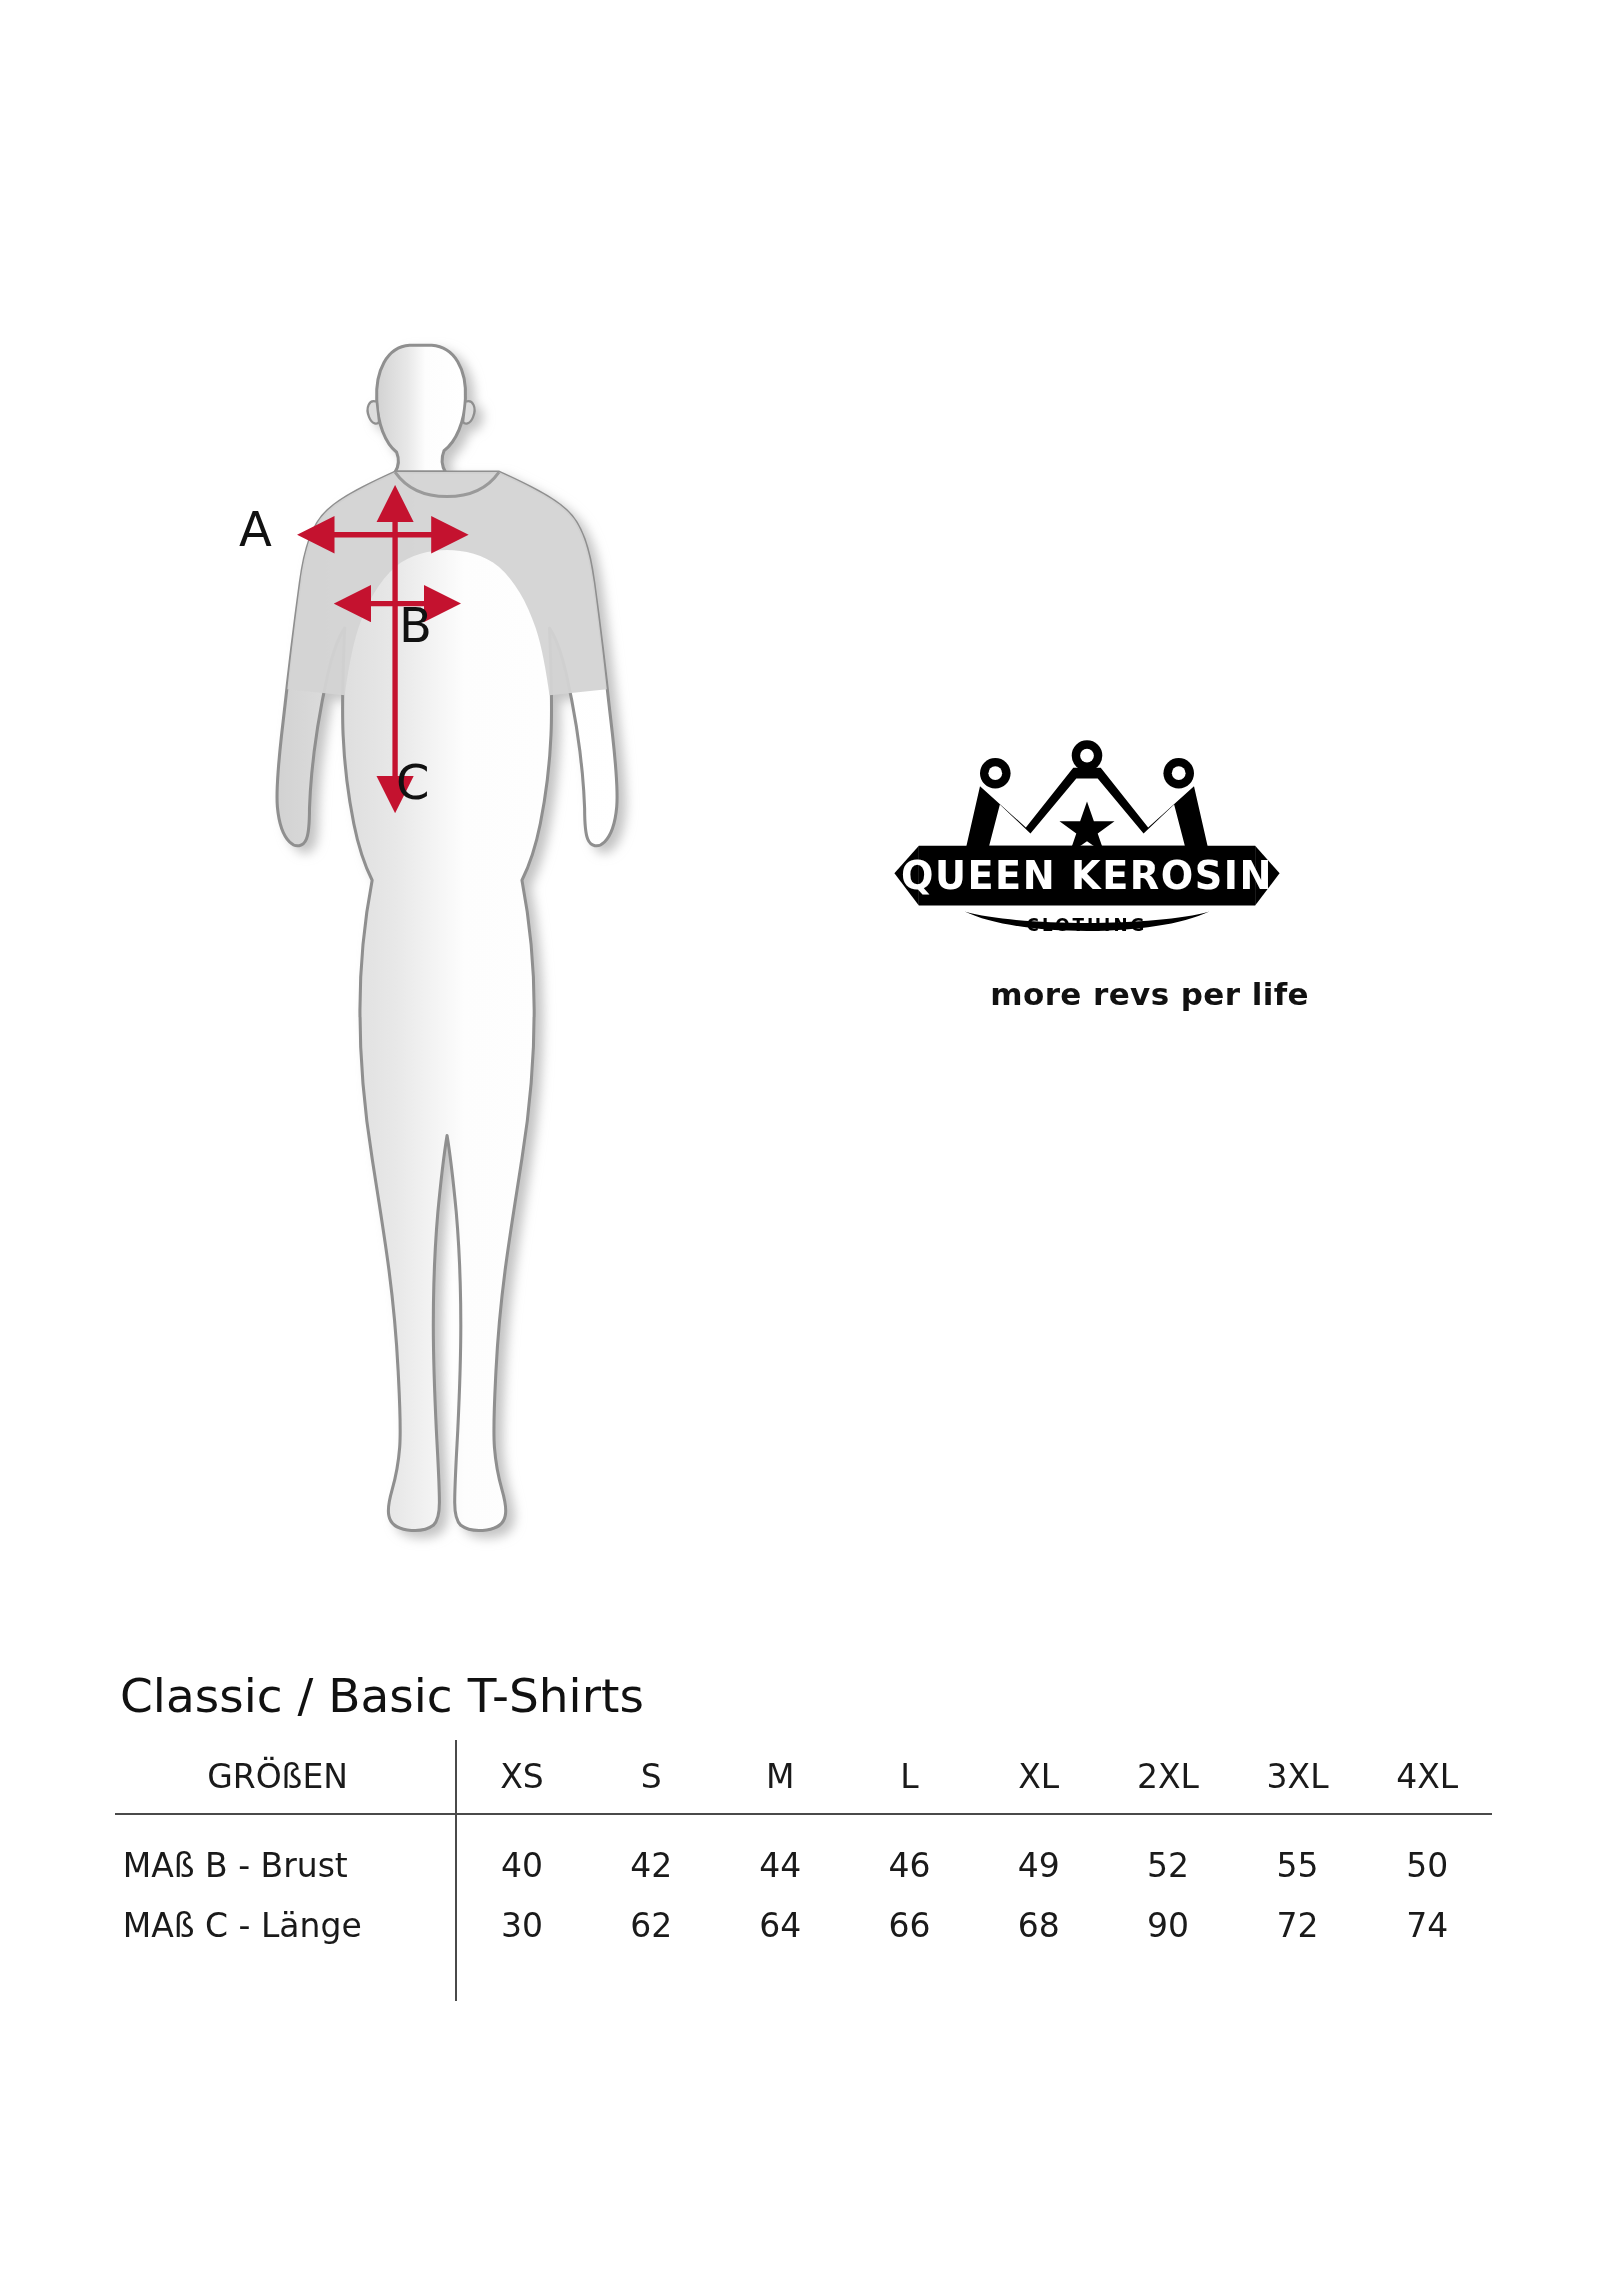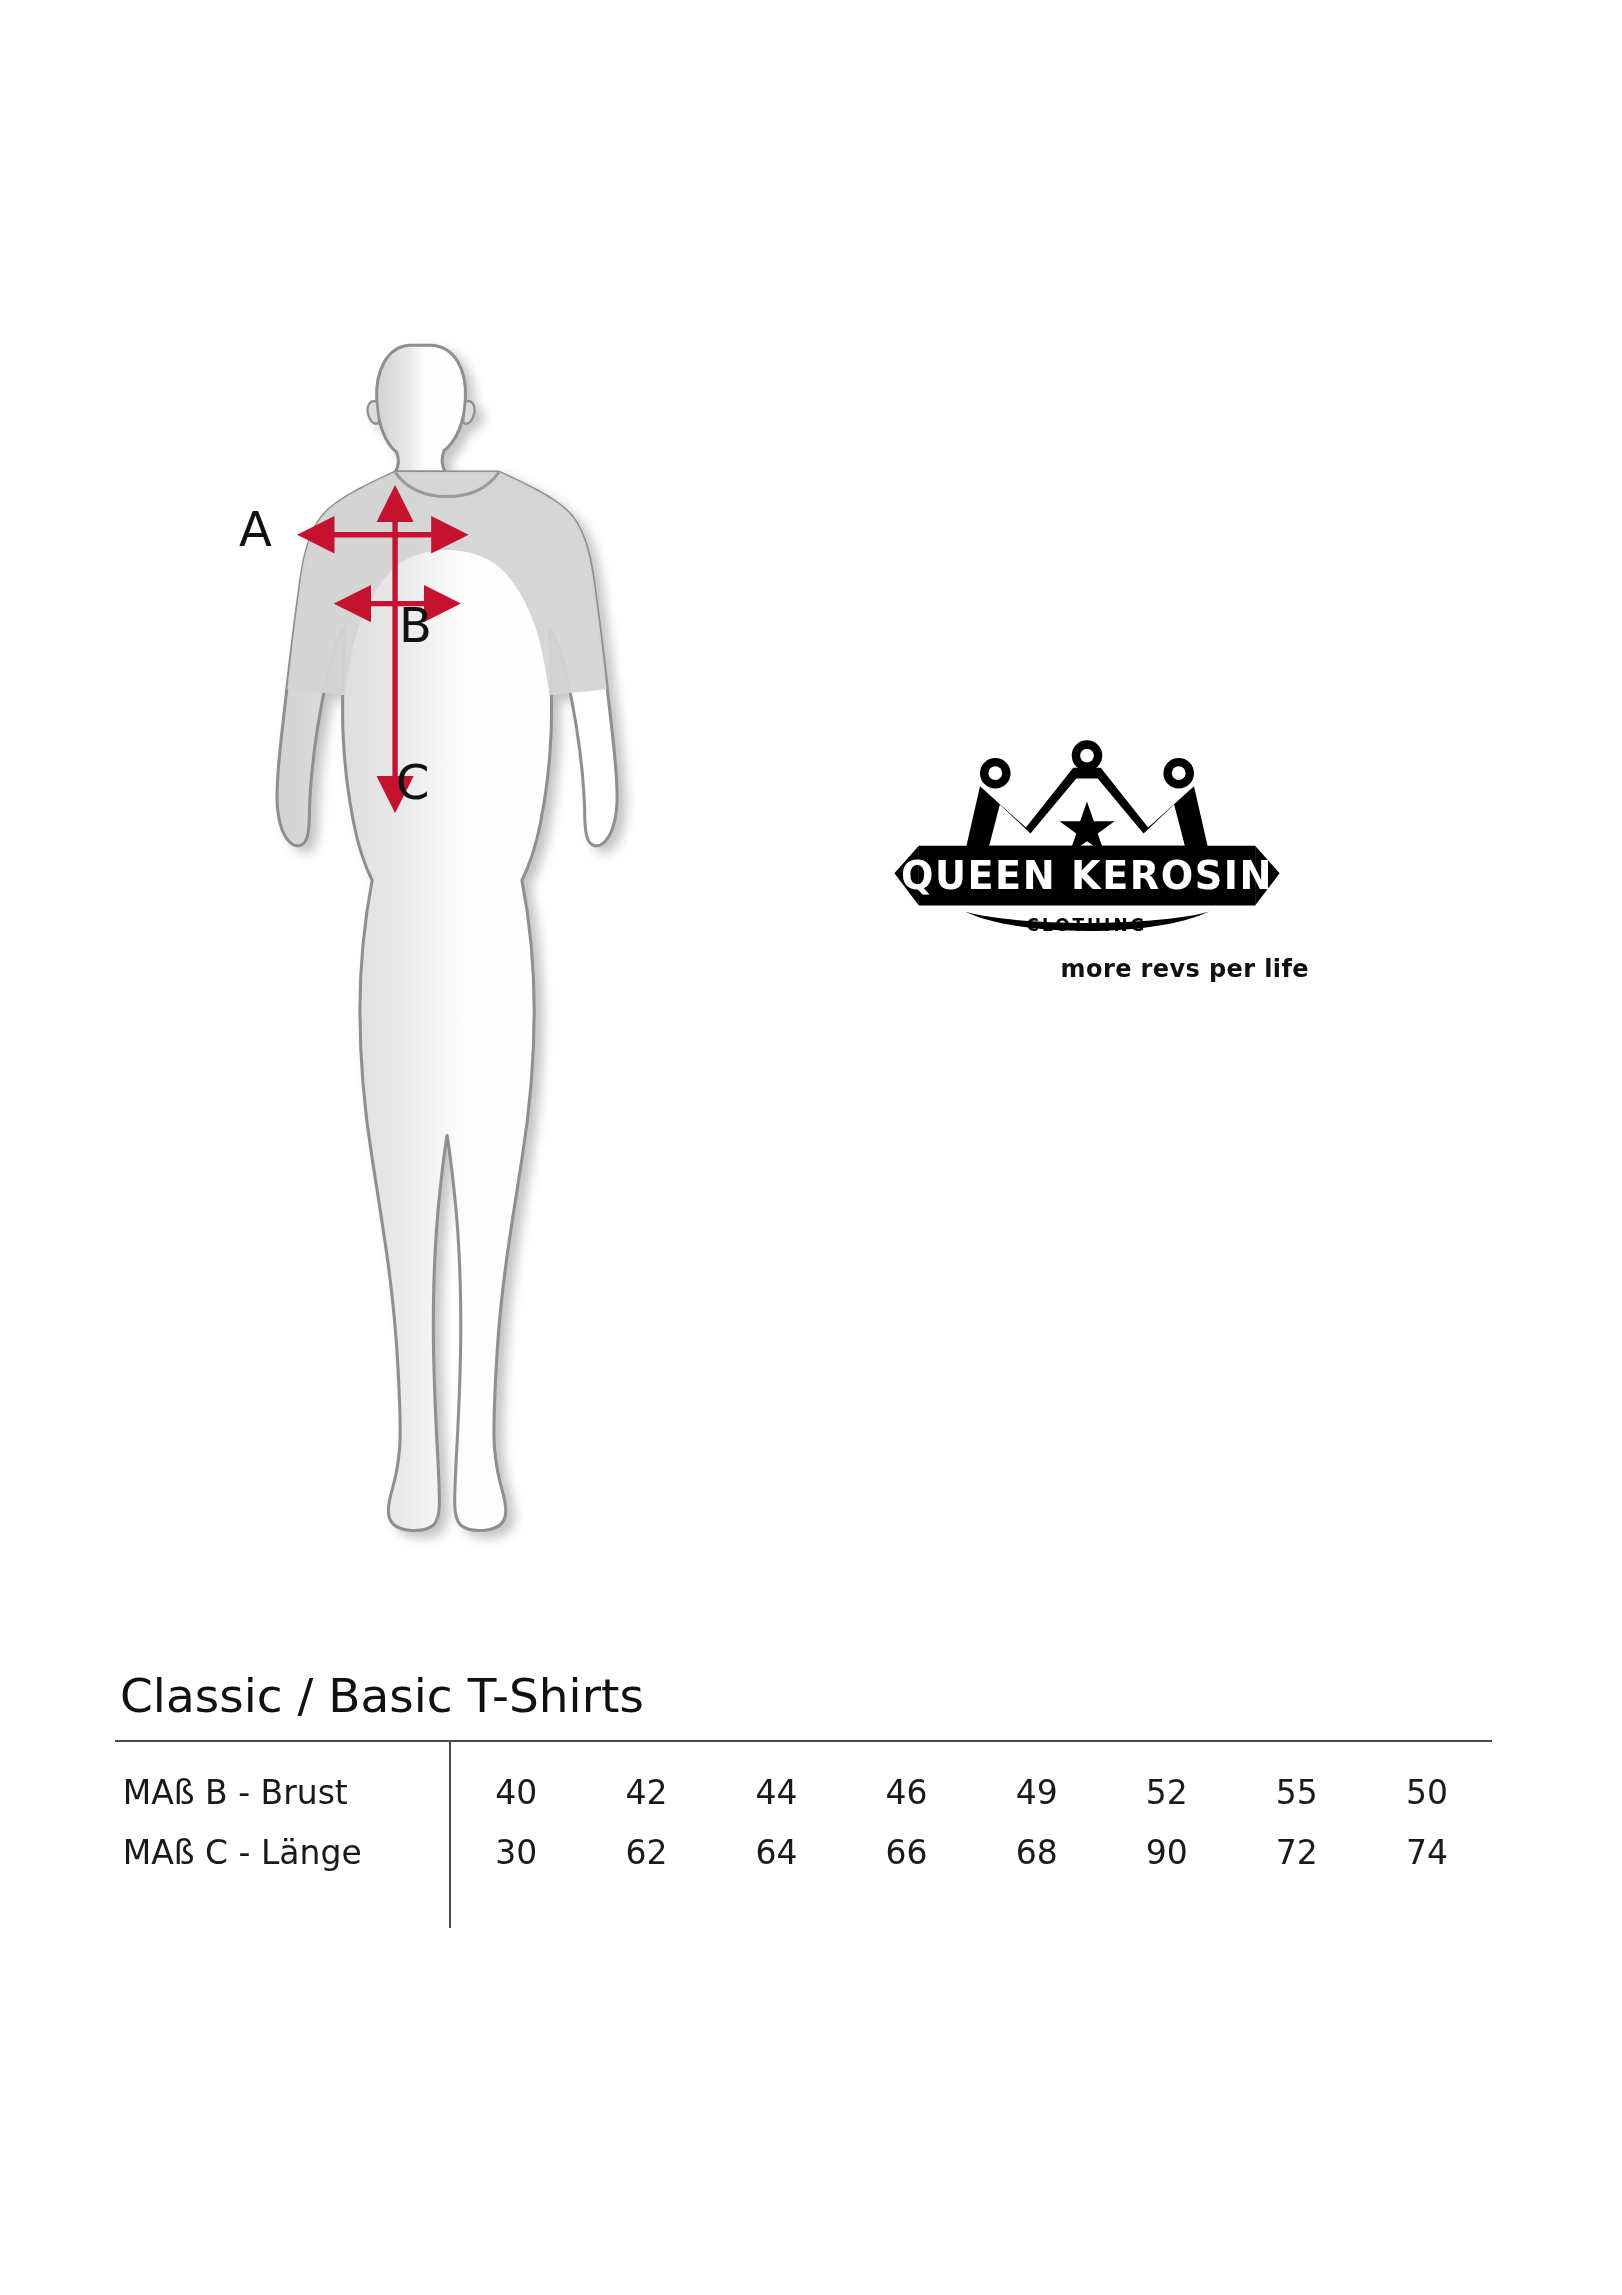--- a/index.html
+++ b/index.html
@@ -63,24 +63,24 @@
     text-align: right;
   }
   #logo-svg-wrap {
     width: 428px;
     height: 222px;
     margin: 0 auto;
   }
   #logo-tagline {
     font-family: "DejaVu Sans", sans-serif;
     font-weight: bold;
-    font-size: 24px;
+    font-size: 31px;
     letter-spacing: 0.4px;
     color: #111111;
-    margin-top: 2px;
+    margin-top: 23px;
   }
 
   
   #table-section {
     position: absolute;
     left: 115px;
     top: 1668px;
     width: 1400px;
   }
 
@@ -318,20 +318,31 @@
     </div>
     <div id="logo-tagline">more revs per life</div>
   </div>
 </div>
 
 <div id="table-section">
   <div id="table-title">Classic / Basic T-Shirts</div>
 
   <table class="size-table">
     <tbody>
+      <tr class="row-header">
+        <th class="label-col">GRÖßEN</th>
+        <th class="size-col">XS</th>
+        <th class="size-col">S</th>
+        <th class="size-col">M</th>
+        <th class="size-col">L</th>
+        <th class="size-col">XL</th>
+        <th class="size-col">2XL</th>
+        <th class="size-col">3XL</th>
+        <th class="size-col">4XL</th>
+      </tr>
       <tr class="header-underline">
         <td class="label-col"></td>
         <td class="size-col"></td>
           <td class="size-col"></td>
           <td class="size-col"></td>
           <td class="size-col"></td>
         <td class="size-col"></td>
           <td class="size-col"></td>
           <td class="size-col"></td>
           <td class="size-col"></td>

